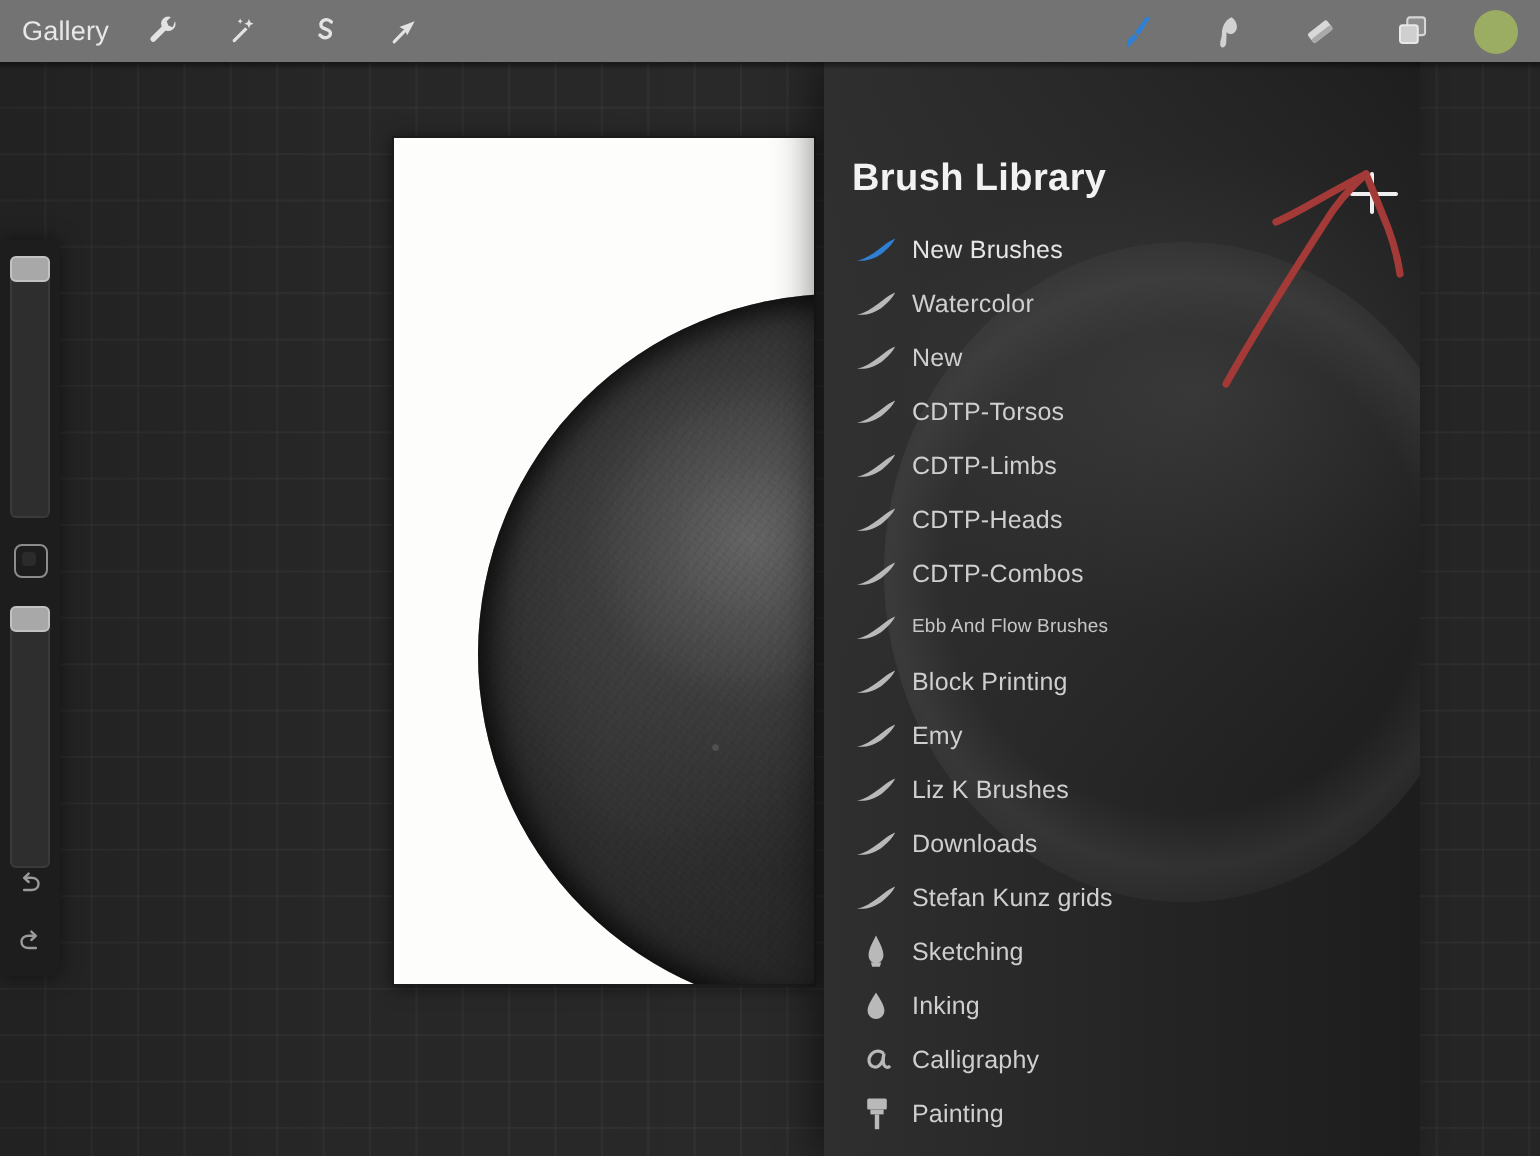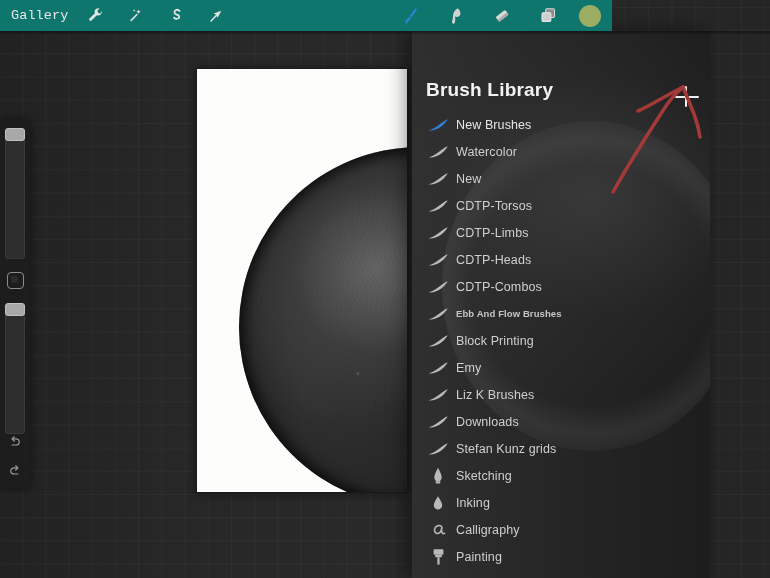--- a/index.html
+++ b/index.html
@@ -28,24 +28,24 @@
     background-position: -1px 7px;
   }
   .backdrop-shade {
     position: absolute; inset: 0;
     background: linear-gradient(to right, rgba(0,0,0,0.18) 0%, rgba(0,0,0,0.05) 22%, rgba(0,0,0,0.0) 50%, rgba(0,0,0,0.10) 100%);
   }
 
   
   .topbar {
     position: absolute; top: 0; left: 0;
-    width: 612px; height: 31px;
-    background: #0f766e;
+    width: 770px; height: 31px;
+    background: #737373;
     z-index: 40;
-    display: flex; align-items: center; font-family: Liberation Mono, monospace;
+    display: flex; align-items: center;
   }
   .topbar-shadow {
     position:absolute; top:31px; left:0; width:770px; height:4px;
     background: linear-gradient(to bottom, rgba(0,0,0,0.45), rgba(0,0,0,0));
     z-index:39; pointer-events:none;
   }
   .gallery-btn {
     margin-left: 11px;
     color: #e8e8e8;
     font-size: 13.5px;
@@ -223,21 +223,21 @@
     margin-left: 8px;
     display: flex; align-items: center; justify-content: center;
   }
   .brush-label {
     color: #cfcfcf;
     font-size: 12.5px;
     letter-spacing: 0.1px;
     white-space: nowrap;
   }
   .brush-row.sel .brush-label { color: #e6e6e6; }
-  .brush-row.small .brush-label { font-size: 9.5px; font-weight: bold; color: #c6c6c6; }
+  .brush-row.small .brush-label { font-size: 9.5px; font-weight: normal; color: #c6c6c6; }
 
   
   .annot { position: absolute; left: 0; top: 0; width: 770px; height: 578px; z-index: 60; pointer-events: none; }
 </style>
 </head>
 <body>
 
 <div id="app">
 
   <div class="backdrop"></div>

